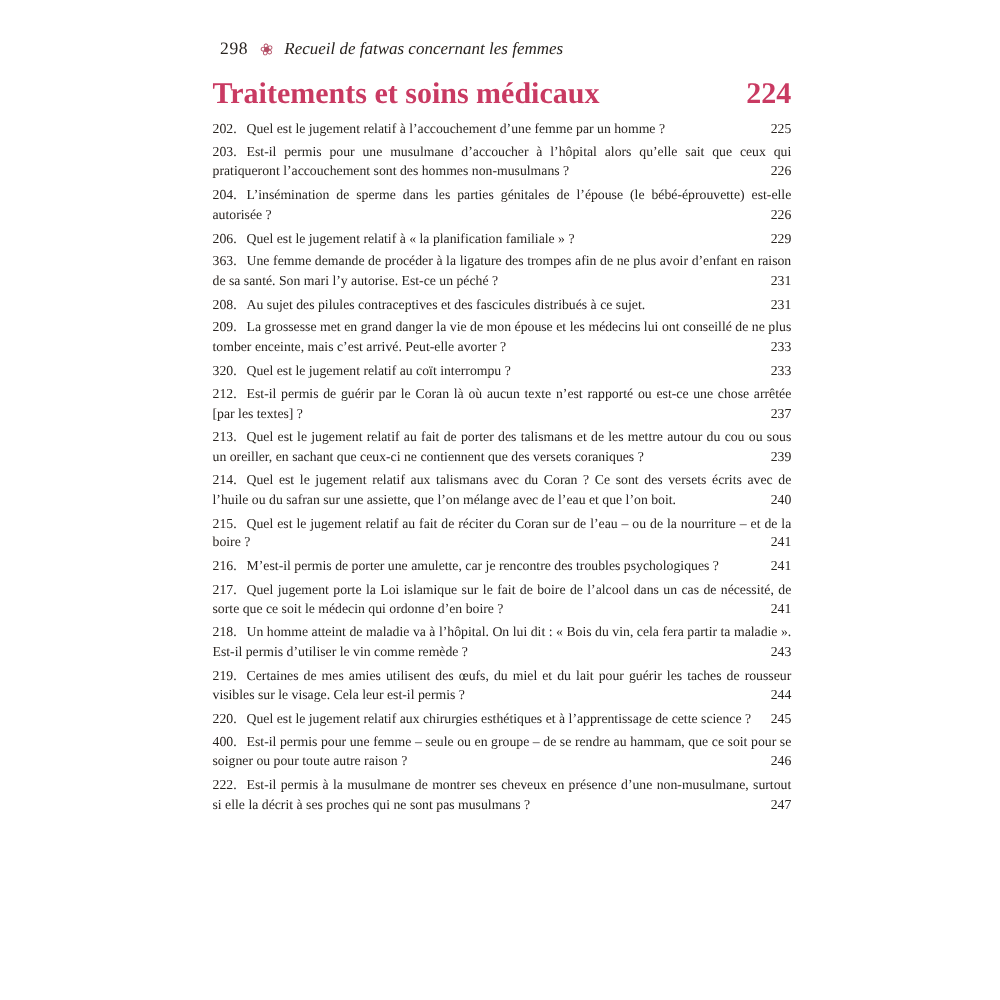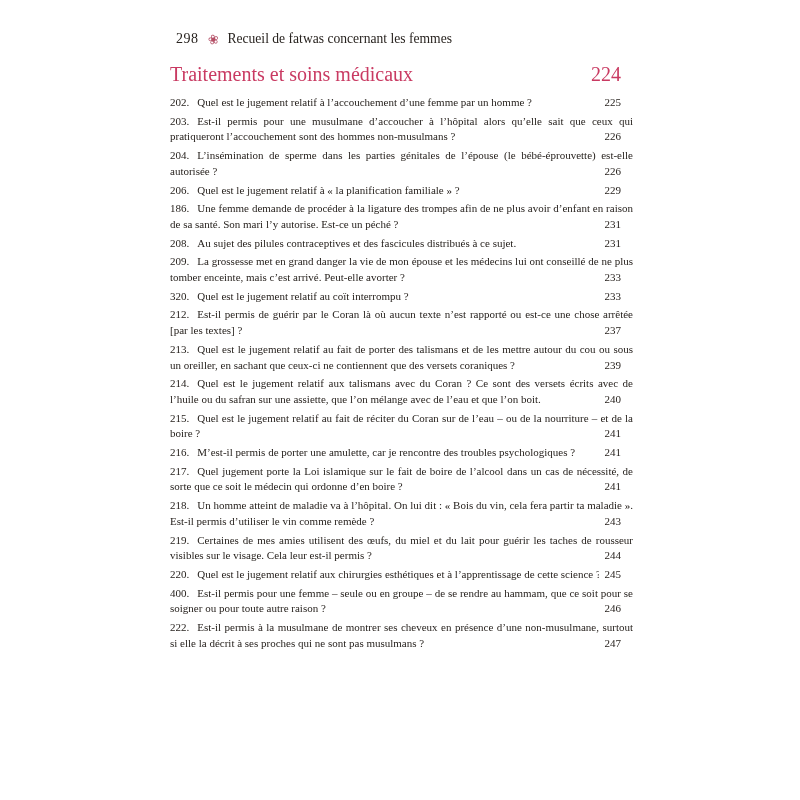--- a/index.html
+++ b/index.html
@@ -21,34 +21,34 @@
     padding-left:6px;
   }
   .folio{letter-spacing:.5px;}
   .flower{
     color:var(--ornament_pink,#b44f66);
     font-size:13px;
     display:inline-block;
     transform:rotate(-12deg);
     position:relative;top:1px;
   }
-  .booktitle{font-size:13.6px;}
+  .booktitle{font-style:italic;font-size:13.6px;}
   
   .leaderline{position:relative;text-align:justify;}
   .leader{letter-spacing:2.3px;margin-left:4px;white-space:nowrap;overflow:hidden;display:inline-block;max-width:100%;vertical-align:baseline;}
   .pg{
-    position:absolute;right:12px;bottom:0;
+    position:absolute;right:0;bottom:0;
     background:var(--background,#fff);
     padding-left:6px;
   }
   .section-heading{
     margin-top:15px;
     color:var(--accent_pink,#c93a62);
-    font-weight:normal;
-    font-size:20px;line-height:24px;
+    font-weight:bold;
+    font-size:24px;line-height:24px;
   }
   .section-heading .leader{letter-spacing:3px;}
   
   .toc-list{margin-top:9px;color:var(--body_text,#28231f);}
   .entry{
     position:relative;
     text-align:justify;
     font-size:11px;line-height:15.7px;
     margin-top:3px;
     hyphens:auto;-webkit-hyphens:auto;
@@ -71,21 +71,21 @@
       <span class="sec-title">Traitements et soins médicaux</span>
       <span class="leader"></span>
       <span class="pg">224</span>
     </div>
 
     <div class="toc-list">
         <div class="entry leaderline"><span class="num">202.</span><span class="txt">Quel est le jugement relatif à l’accouchement d’une femme par un homme ?</span><span class="leader"></span><span class="pg">225</span></div>
         <div class="entry leaderline"><span class="num">203.</span><span class="txt">Est-il permis pour une musulmane d’accoucher à l’hôpital alors qu’elle sait que ceux qui pratiqueront l’accouchement sont des hommes non-musulmans ?</span><span class="leader"></span><span class="pg">226</span></div>
         <div class="entry leaderline"><span class="num">204.</span><span class="txt">L’insémination de sperme dans les parties génitales de l’épouse (le bébé-éprouvette) est-elle autorisée ?</span><span class="leader"></span><span class="pg">226</span></div>
         <div class="entry leaderline"><span class="num">206.</span><span class="txt">Quel est le jugement relatif à « la planification familiale » ?</span><span class="leader"></span><span class="pg">229</span></div>
-        <div class="entry leaderline"><span class="num">186.</span><span class="txt">Une femme demande de procéder à la ligature des trompes afin de ne plus avoir d’enfant en raison de sa santé. Son mari l’y autorise. Est-ce un péché ?</span><span class="leader"></span><span class="pg">231</span></div>
+        <div class="entry leaderline"><span class="num">363.</span><span class="txt">Une femme demande de procéder à la ligature des trompes afin de ne plus avoir d’enfant en raison de sa santé. Son mari l’y autorise. Est-ce un péché ?</span><span class="leader"></span><span class="pg">231</span></div>
         <div class="entry leaderline"><span class="num">208.</span><span class="txt">Au sujet des pilules contraceptives et des fascicules distribués à ce sujet.</span><span class="leader"></span><span class="pg">231</span></div>
         <div class="entry leaderline"><span class="num">209.</span><span class="txt">La grossesse met en grand danger la vie de mon épouse et les médecins lui ont conseillé de ne plus tomber enceinte, mais c’est arrivé. Peut-elle avorter ?</span><span class="leader"></span><span class="pg">233</span></div>
         <div class="entry leaderline"><span class="num">320.</span><span class="txt">Quel est le jugement relatif au coït interrompu ?</span><span class="leader"></span><span class="pg">233</span></div>
         <div class="entry leaderline"><span class="num">212.</span><span class="txt">Est-il permis de guérir par le Coran là où aucun texte n’est rapporté ou est-ce une chose arrêtée [par les textes] ?</span><span class="leader"></span><span class="pg">237</span></div>
         <div class="entry leaderline"><span class="num">213.</span><span class="txt">Quel est le jugement relatif au fait de porter des talismans et de les mettre autour du cou ou sous un oreiller, en sachant que ceux-ci ne contiennent que des versets coraniques ?</span><span class="leader"></span><span class="pg">239</span></div>
         <div class="entry leaderline"><span class="num">214.</span><span class="txt">Quel est le jugement relatif aux talismans avec du Coran ? Ce sont des versets écrits avec de l’huile ou du safran sur une assiette, que l’on mélange avec de l’eau et que l’on boit.</span><span class="leader"></span><span class="pg">240</span></div>
         <div class="entry leaderline"><span class="num">215.</span><span class="txt">Quel est le jugement relatif au fait de réciter du Coran sur de l’eau – ou de la nourriture – et de la boire ?</span><span class="leader"></span><span class="pg">241</span></div>
         <div class="entry leaderline"><span class="num">216.</span><span class="txt">M’est-il permis de porter une amulette, car je rencontre des troubles psychologiques ?</span><span class="leader"></span><span class="pg">241</span></div>
         <div class="entry leaderline"><span class="num">217.</span><span class="txt">Quel jugement porte la Loi islamique sur le fait de boire de l’alcool dans un cas de nécessité, de sorte que ce soit le médecin qui ordonne d’en boire ?</span><span class="leader"></span><span class="pg">241</span></div>
         <div class="entry leaderline"><span class="num">218.</span><span class="txt">Un homme atteint de maladie va à l’hôpital. On lui dit : « Bois du vin, cela fera partir ta maladie ». Est-il permis d’utiliser le vin comme remède ?</span><span class="leader"></span><span class="pg">243</span></div>

